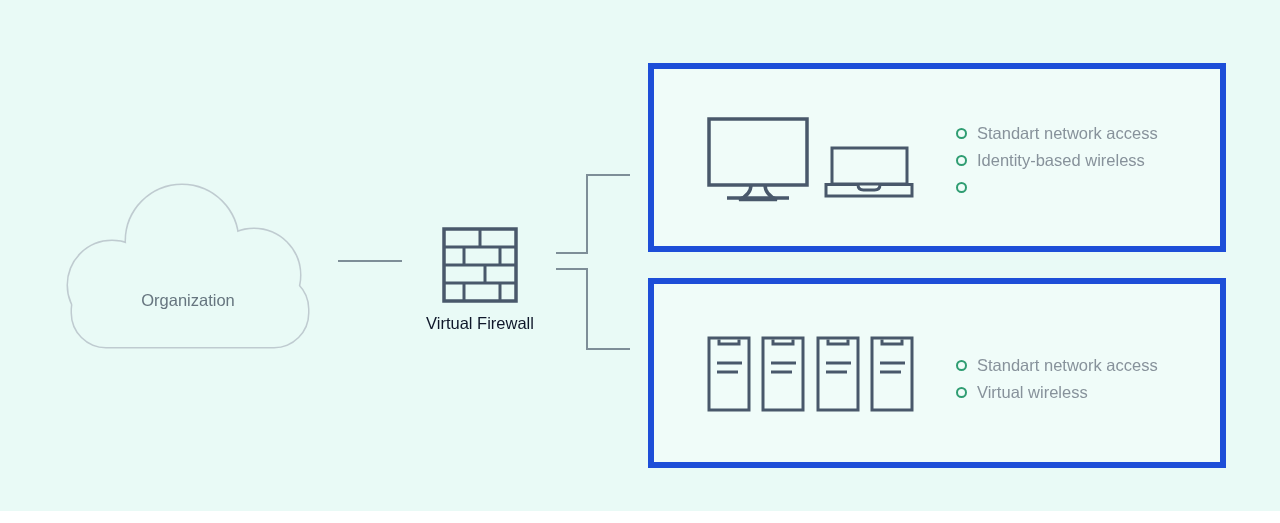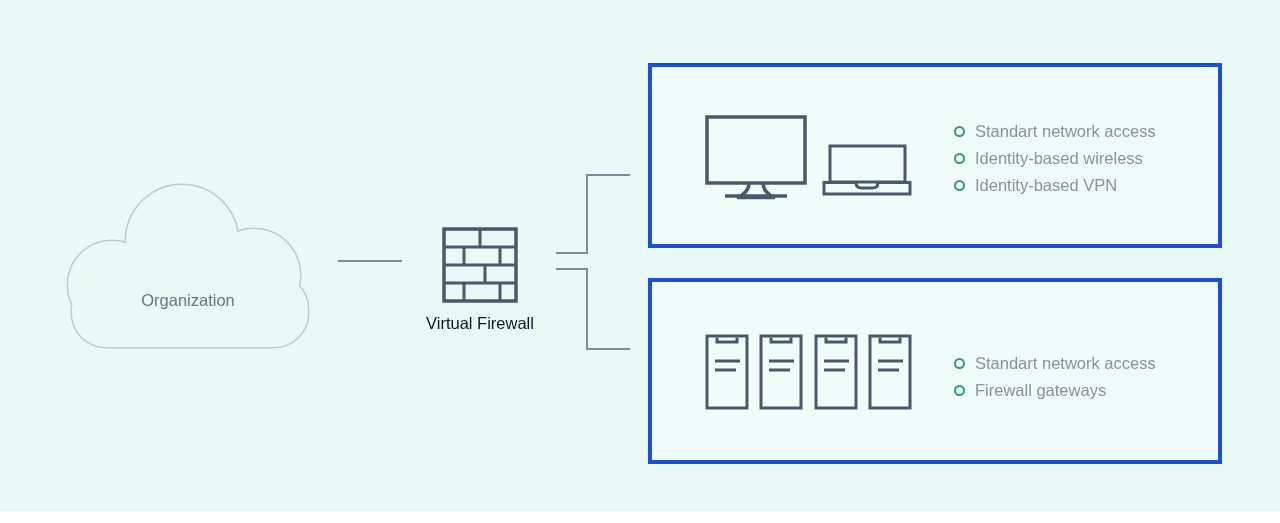--- a/index.html
+++ b/index.html
@@ -35,21 +35,21 @@
   
   .firewall-icon{position:absolute;left:441px;top:226px;width:78px;height:78px;overflow:visible;}
   .firewall-label{
     position:absolute;left:400px;top:313px;width:160px;text-align:center;
     color:#0f172a;font-size:16.5px;line-height:20px;
   }
 
   
   .panel{
     position:absolute;width:566px;height:177px;
-    background:#f0fcf9;border:4px solid #1d4ed8;box-sizing:content-box;
+    background:#f0fcf9;border:6px solid #1d4ed8;box-sizing:content-box;
   }
   .panel-top{left:648px;top:63px;}
   .panel-bottom{left:648px;top:278px;height:178px;}
   .panel svg{position:absolute;overflow:visible;}
 
   .monitor-icon{left:53px;top:48px;}
   .laptop-icon{left:169px;top:76px;}
   .server-icon-1{left:53px;top:52px;}
   .server-icon-2{left:107px;top:52px;}
   .server-icon-3{left:162px;top:52px;}
@@ -131,21 +131,20 @@
       <div class="bullet-item">
         <span class="bullet-dot"></span>
         <span class="bullet-text">Standart network access</span>
       </div>
       <div class="bullet-item">
         <span class="bullet-dot"></span>
         <span class="bullet-text">Identity-based wireless</span>
       </div>
       <div class="bullet-item">
         <span class="bullet-dot"></span>
-        <span class="bullet-text">Identity-based VPN</span>
       </div>
     </div>
   </div>
 
   <div class="panel panel-bottom">
     <svg class="server-icon-1" width="44" height="76" viewBox="0 0 44 76">
       <rect x="2" y="2" width="40" height="72" stroke="#49586b" stroke-width="3" fill="#f0fcf9"></rect>
       <path class="stroke" stroke-width="3" d="M12 3.5 V8 H32 V3.5"></path>
       <path class="stroke" stroke-width="3" d="M10 27 H35"></path>
       <path class="stroke" stroke-width="3" d="M10 36 H31"></path>
@@ -168,19 +167,19 @@
       <path class="stroke" stroke-width="3" d="M10 27 H35"></path>
       <path class="stroke" stroke-width="3" d="M10 36 H31"></path>
     </svg>
     <div class="bullet-list bullet-list-bottom">
       <div class="bullet-item">
         <span class="bullet-dot"></span>
         <span class="bullet-text">Standart network access</span>
       </div>
       <div class="bullet-item">
         <span class="bullet-dot"></span>
-        <span class="bullet-text">Firewall gateways</span>
+        <span class="bullet-text">Virtual wireless</span>
       </div>
     </div>
   </div>
 
   <div class="footer-strip"></div>
 </div>
 
 </body></html>

